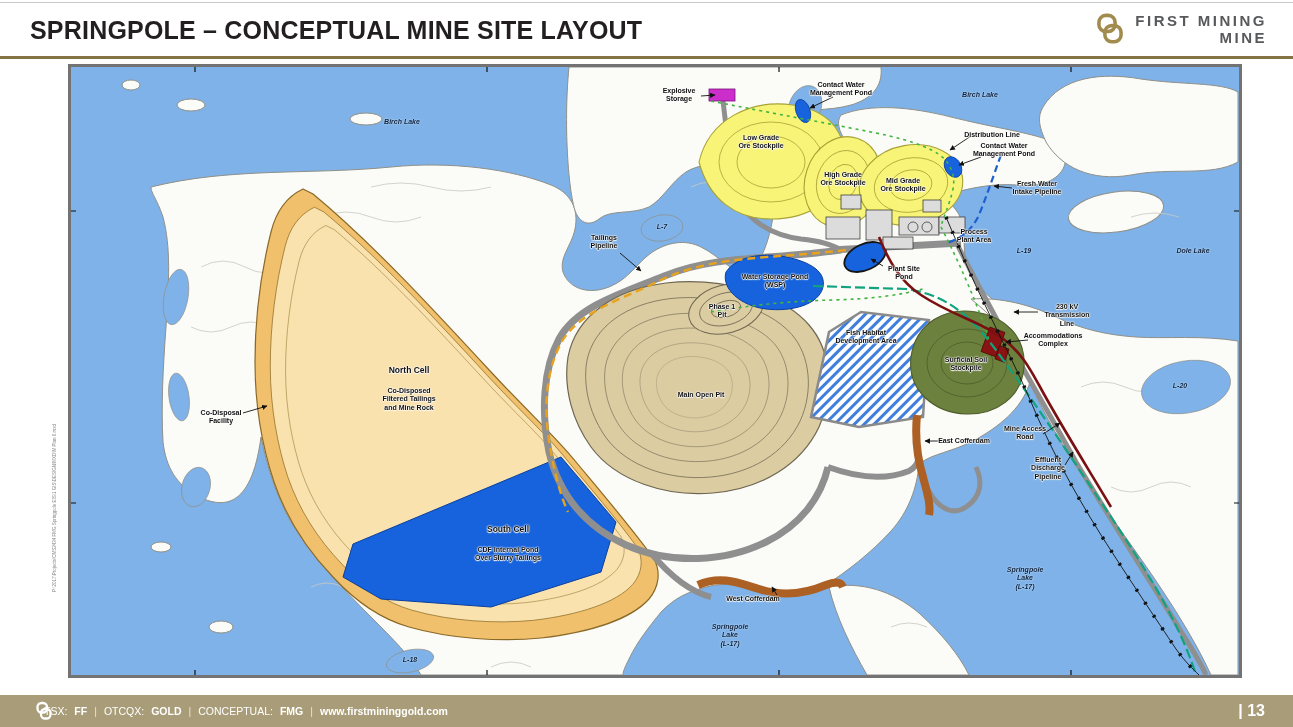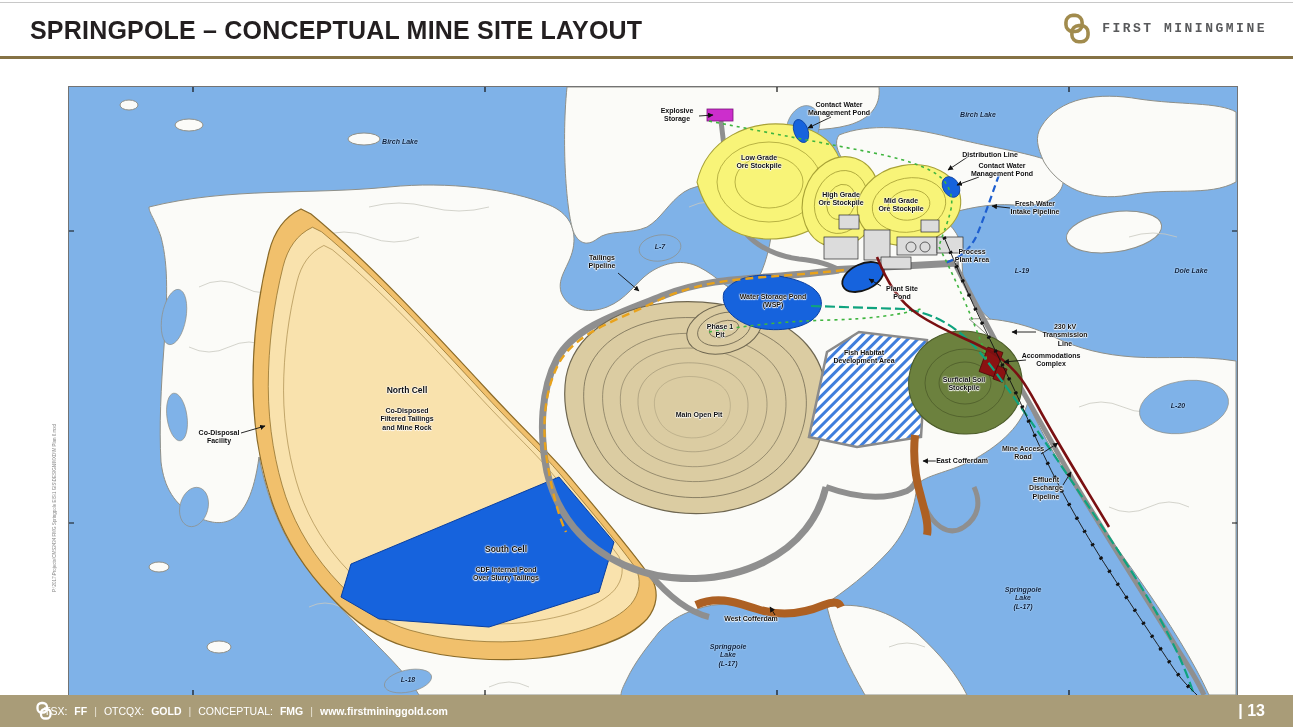--- a/index.html
+++ b/index.html
@@ -3,26 +3,26 @@
 <meta charset="utf-8">
 <style>
   html,body{margin:0;padding:0;background:#fff;width:1293px;height:727px;overflow:hidden;
     font-family:"Liberation Sans",sans-serif;}
   .slide{position:relative;width:1293px;height:727px;background:#fff;}
   .top-edge{position:absolute;left:0;top:2px;width:100%;height:1px;background:#c8c8c8;}
   .title{position:absolute;left:30px;top:16px;font-size:25px;font-weight:800;
     color:var(--title-color);letter-spacing:.2px;white-space:nowrap;}
   .gold-rule{position:absolute;left:0;top:56px;width:100%;height:3px;background:var(--accent-gold);}
   .logo{position:absolute;right:26px;top:12px;display:flex;align-items:center;gap:8px;}
-  .logo-text{display:flex;flex-direction:row;align-items:flex-end;color:var(--logo-text);
-    font-weight:700;font-size:13px;letter-spacing:2.5px;line-height:1.15;font-family:Liberation Mono, monospace;}
+  .logo-text{display:flex;flex-direction:column;align-items:flex-end;color:var(--logo-text);
+    font-weight:700;font-size:15px;letter-spacing:2.5px;line-height:1.15;}
   .src-note{position:absolute;left:52px;top:592px;transform:rotate(-90deg);transform-origin:0 0;
     font-size:4.5px;color:#888;white-space:nowrap;width:400px;}
-  .map-wrap{position:absolute;left:68px;top:86px;width:1168px;height:608px;
-    border:1px solid #737373;background:var(--water);}
+  .map-wrap{position:absolute;left:68px;top:64px;width:1168px;height:608px;
+    border:3px solid #737373;background:var(--water);}
   .map-wrap svg{position:absolute;left:0;top:0;}
   .map-label{position:absolute;transform:translate(-50%,-50%);font-size:7px;font-weight:700;
     color:#101010;text-align:center;line-height:1.18;white-space:pre-line;z-index:5;
     text-shadow:0 0 2px #fff,0 0 2px #fff,0 0 1px #fff,0 1px 1px #fff;}
   .lake{font-style:italic;color:#0e2240;
     text-shadow:0 0 2px #a8cdf2,0 0 2px #a8cdf2,0 0 1px #cfe4fa;}
   .t8{font-size:8.5px;}
   .footer{position:absolute;left:0;top:695px;width:100%;height:32px;background:var(--footer-bg);
     display:flex;align-items:center;color:#fff;font-size:10.5px;}
   .footer .tix{margin-left:44px;display:flex;gap:7px;align-items:center;white-space:nowrap;}

